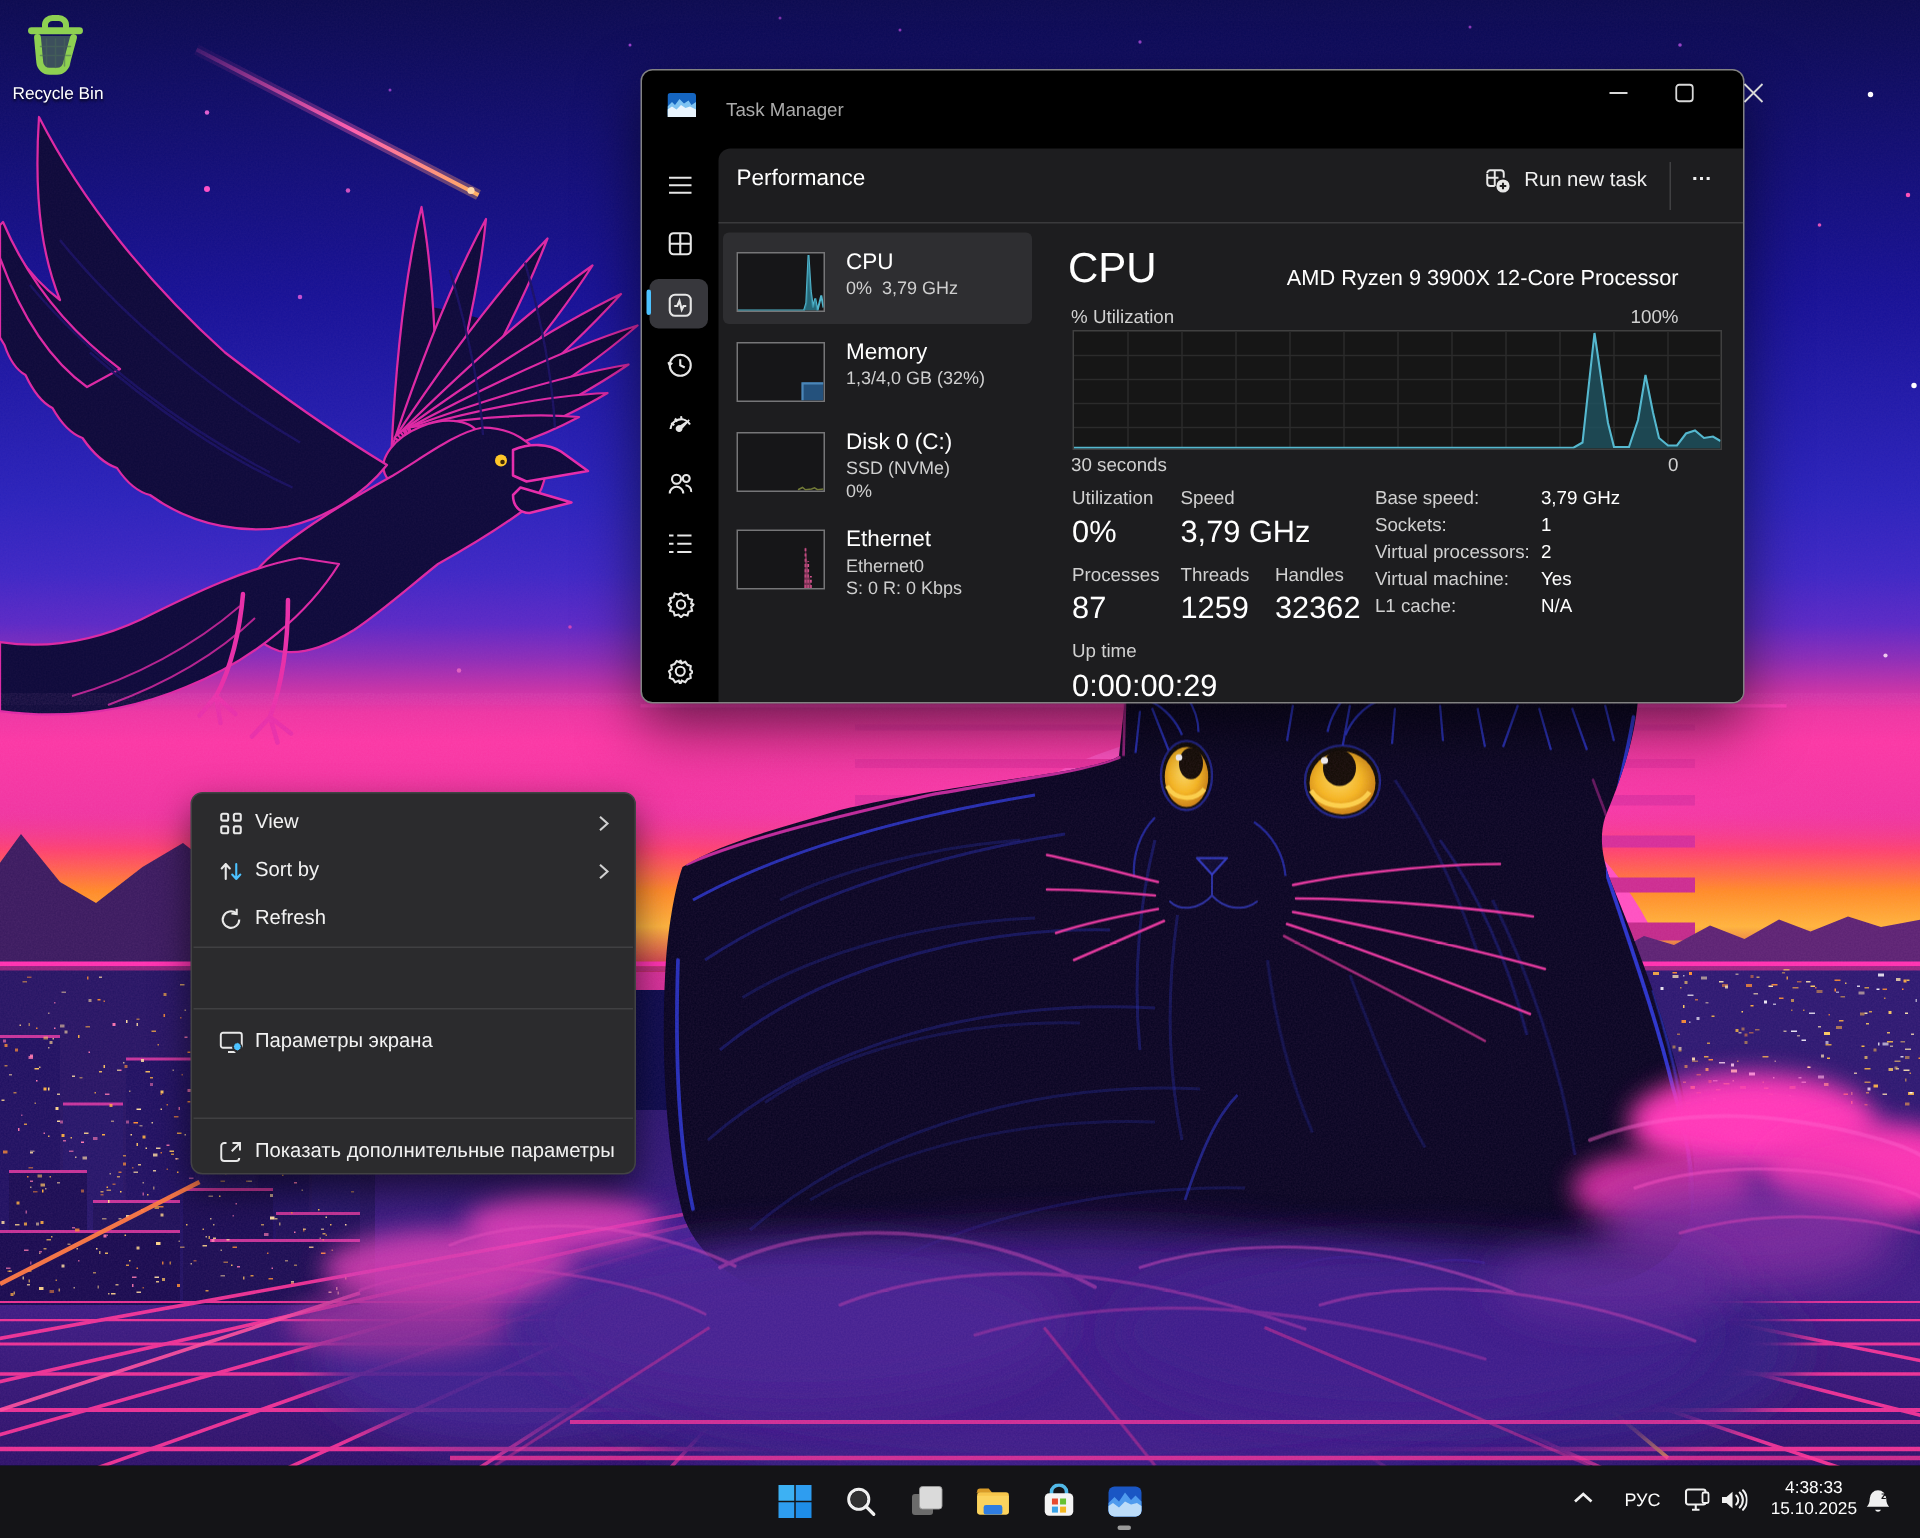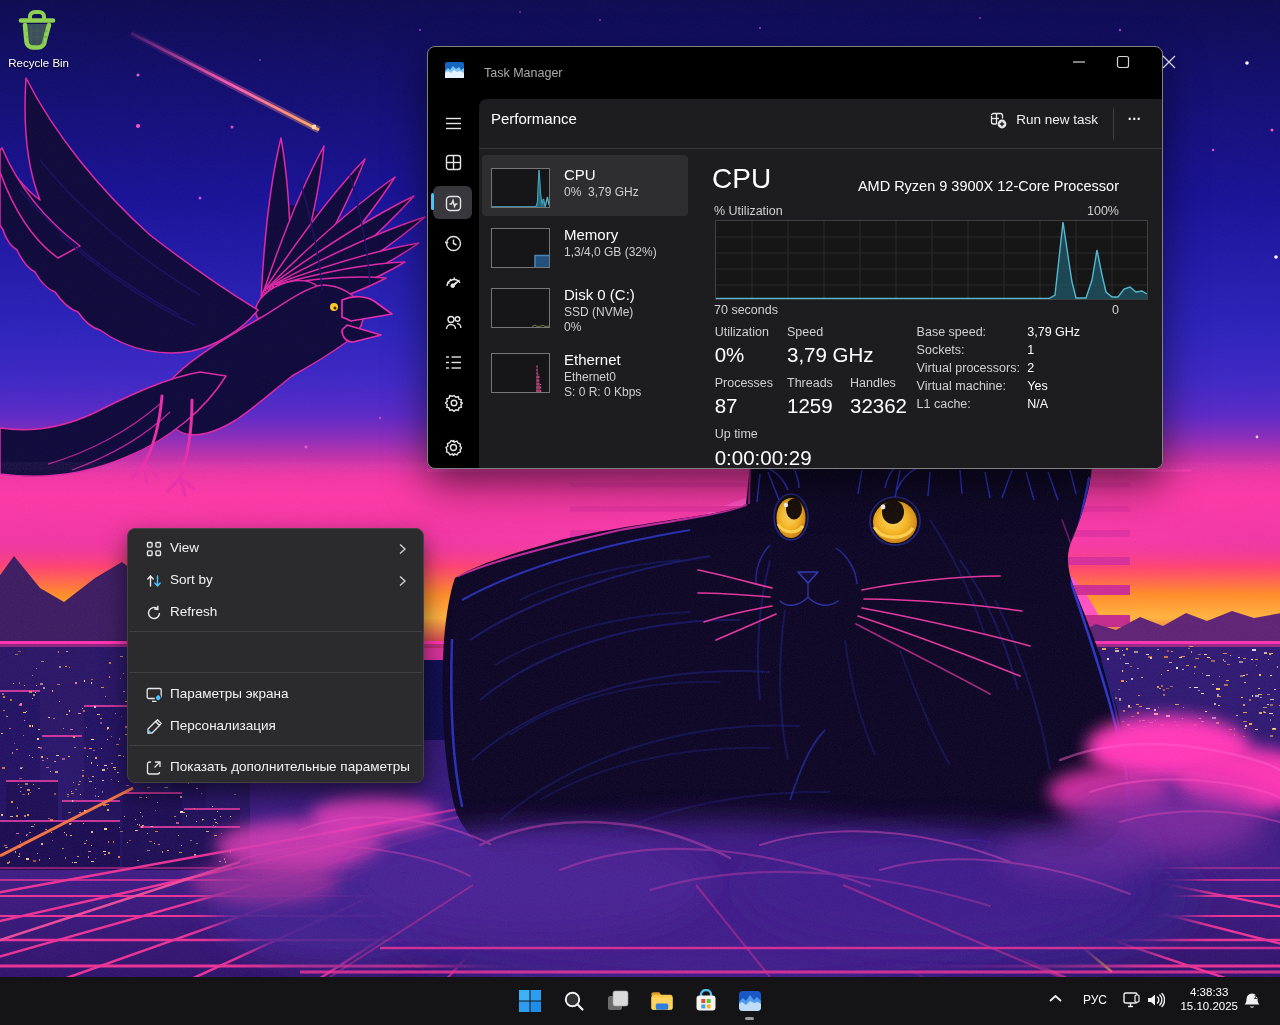--- a/index.html
+++ b/index.html
@@ -1214,21 +1214,21 @@
             <line x1="396" y1="0" x2="396" y2="78"></line>
             <line x1="0" y1="16" x2="431" y2="16"></line>
             <line x1="0" y1="32" x2="431" y2="32"></line>
             <line x1="0" y1="48" x2="431" y2="48"></line>
             <line x1="0" y1="64" x2="431" y2="64"></line>
           </g>
 <path d="M0,77.5 L333,77.5 339,74 347,1 352,35 356,61 360,77 370,77 376,59 381,29 386,54 390,71 396,76 402,76 408,68 414,66 420,71 426,70 431,73 L431,78 L0,78 Z" fill="#1f5462" opacity=".8"></path>
 <path d="M0,77.5 L333,77.5 339,74 347,1 352,35 356,61 360,77 370,77 376,59 381,29 386,54 390,71 396,76 402,76 408,68 414,66 420,71 426,70 431,73" fill="none" stroke="#55b8cf" stroke-width="1.4"></path>
 </svg>
       </div>
-<div class="statlab" style="left:235px;top:204px">70 seconds</div>
+<div class="statlab" style="left:235px;top:204px">30 seconds</div>
 <div class="statlab" style="right:43px;top:204px">0</div>
 
 <div class="statlab" style="left:235.7px;top:226px">Utilization</div>
 <div class="statval" style="left:235.7px;top:244px">0%</div>
 <div class="statlab" style="left:308px;top:226px">Speed</div>
 <div class="statval" style="left:308px;top:244px">3,79 GHz</div>
 <div class="statlab" style="left:235.7px;top:277px">Processes</div>
 <div class="statval" style="left:235.7px;top:295px">87</div>
 <div class="statlab" style="left:308px;top:277px">Threads</div>
 <div class="statval" style="left:308px;top:295px">1259</div>
@@ -1295,30 +1295,20 @@
 <div class="mi" style="top:150px">
       <span class="ic">
         <svg width="17" height="16" viewBox="0 0 17 16" fill="none">
           <rect x="1.2" y="1.5" width="14" height="10" rx="1.5" stroke="#e8e8e8" stroke-width="1.3"></rect>
           <path d="M6,14.3 h5" stroke="#e8e8e8" stroke-width="1.3"></path>
           <circle cx="12.2" cy="11.2" r="3.4" fill="#2b2b2d"></circle>
           <path d="M12.2,8.6 l.6,1 1.2,-.1 .5,1.1 1.1,.4 -.2,1.2 .8,.9 -.8,.9 .2,1.2 -1.1,.4 -.5,1.1 -1.2,-.1 -.6,1 -.6,-1 -1.2,.1 -.5,-1.1 -1.1,-.4 .2,-1.2 -.8,-.9 .8,-.9 -.2,-1.2 1.1,-.4 .5,-1.1 1.2,.1 Z" fill="#4cc2ff" transform="scale(.62) translate(7.5,4.3)"></path>
         </svg>
       </span>
       <span class="tx">Параметры экрана</span>
-    </div>
-<div class="mi" style="top:182px">
-      <span class="ic">
-        <svg width="16" height="16" viewBox="0 0 16 16" fill="none">
-          <path d="M9.5,2.5 L13.5,6.5 L6,14 H2 V10 Z" stroke="#e8e8e8" stroke-width="1.3"></path>
-          <path d="M2,10 L6,14 L4.2,14 L2,11.8 Z" fill="#4cc2ff"></path>
-          <path d="M11.5,0.8 L15.2,4.5 L13.5,6.2 L9.8,2.5 Z" fill="#2b2b2d" stroke="#e8e8e8" stroke-width="1.3"></path>
-        </svg>
-      </span>
-      <span class="tx">Персонализация</span>
     </div>
 <div class="msep" style="top:216px"></div>
 <div class="mi" style="top:223px">
       <span class="ic">
         <svg width="16" height="16" viewBox="0 0 16 16" fill="none" stroke="#e8e8e8" stroke-width="1.3">
           <path d="M5,2 H3.5 a2,2 0 0 0 -2,2 v8 a2,2 0 0 0 2,2 h8 a2,2 0 0 0 2,-2 V12"></path>
           <path d="M9,2 h5 v5"></path>
           <path d="M14,2 L8.5,7.5"></path>
         </svg>
       </span>

